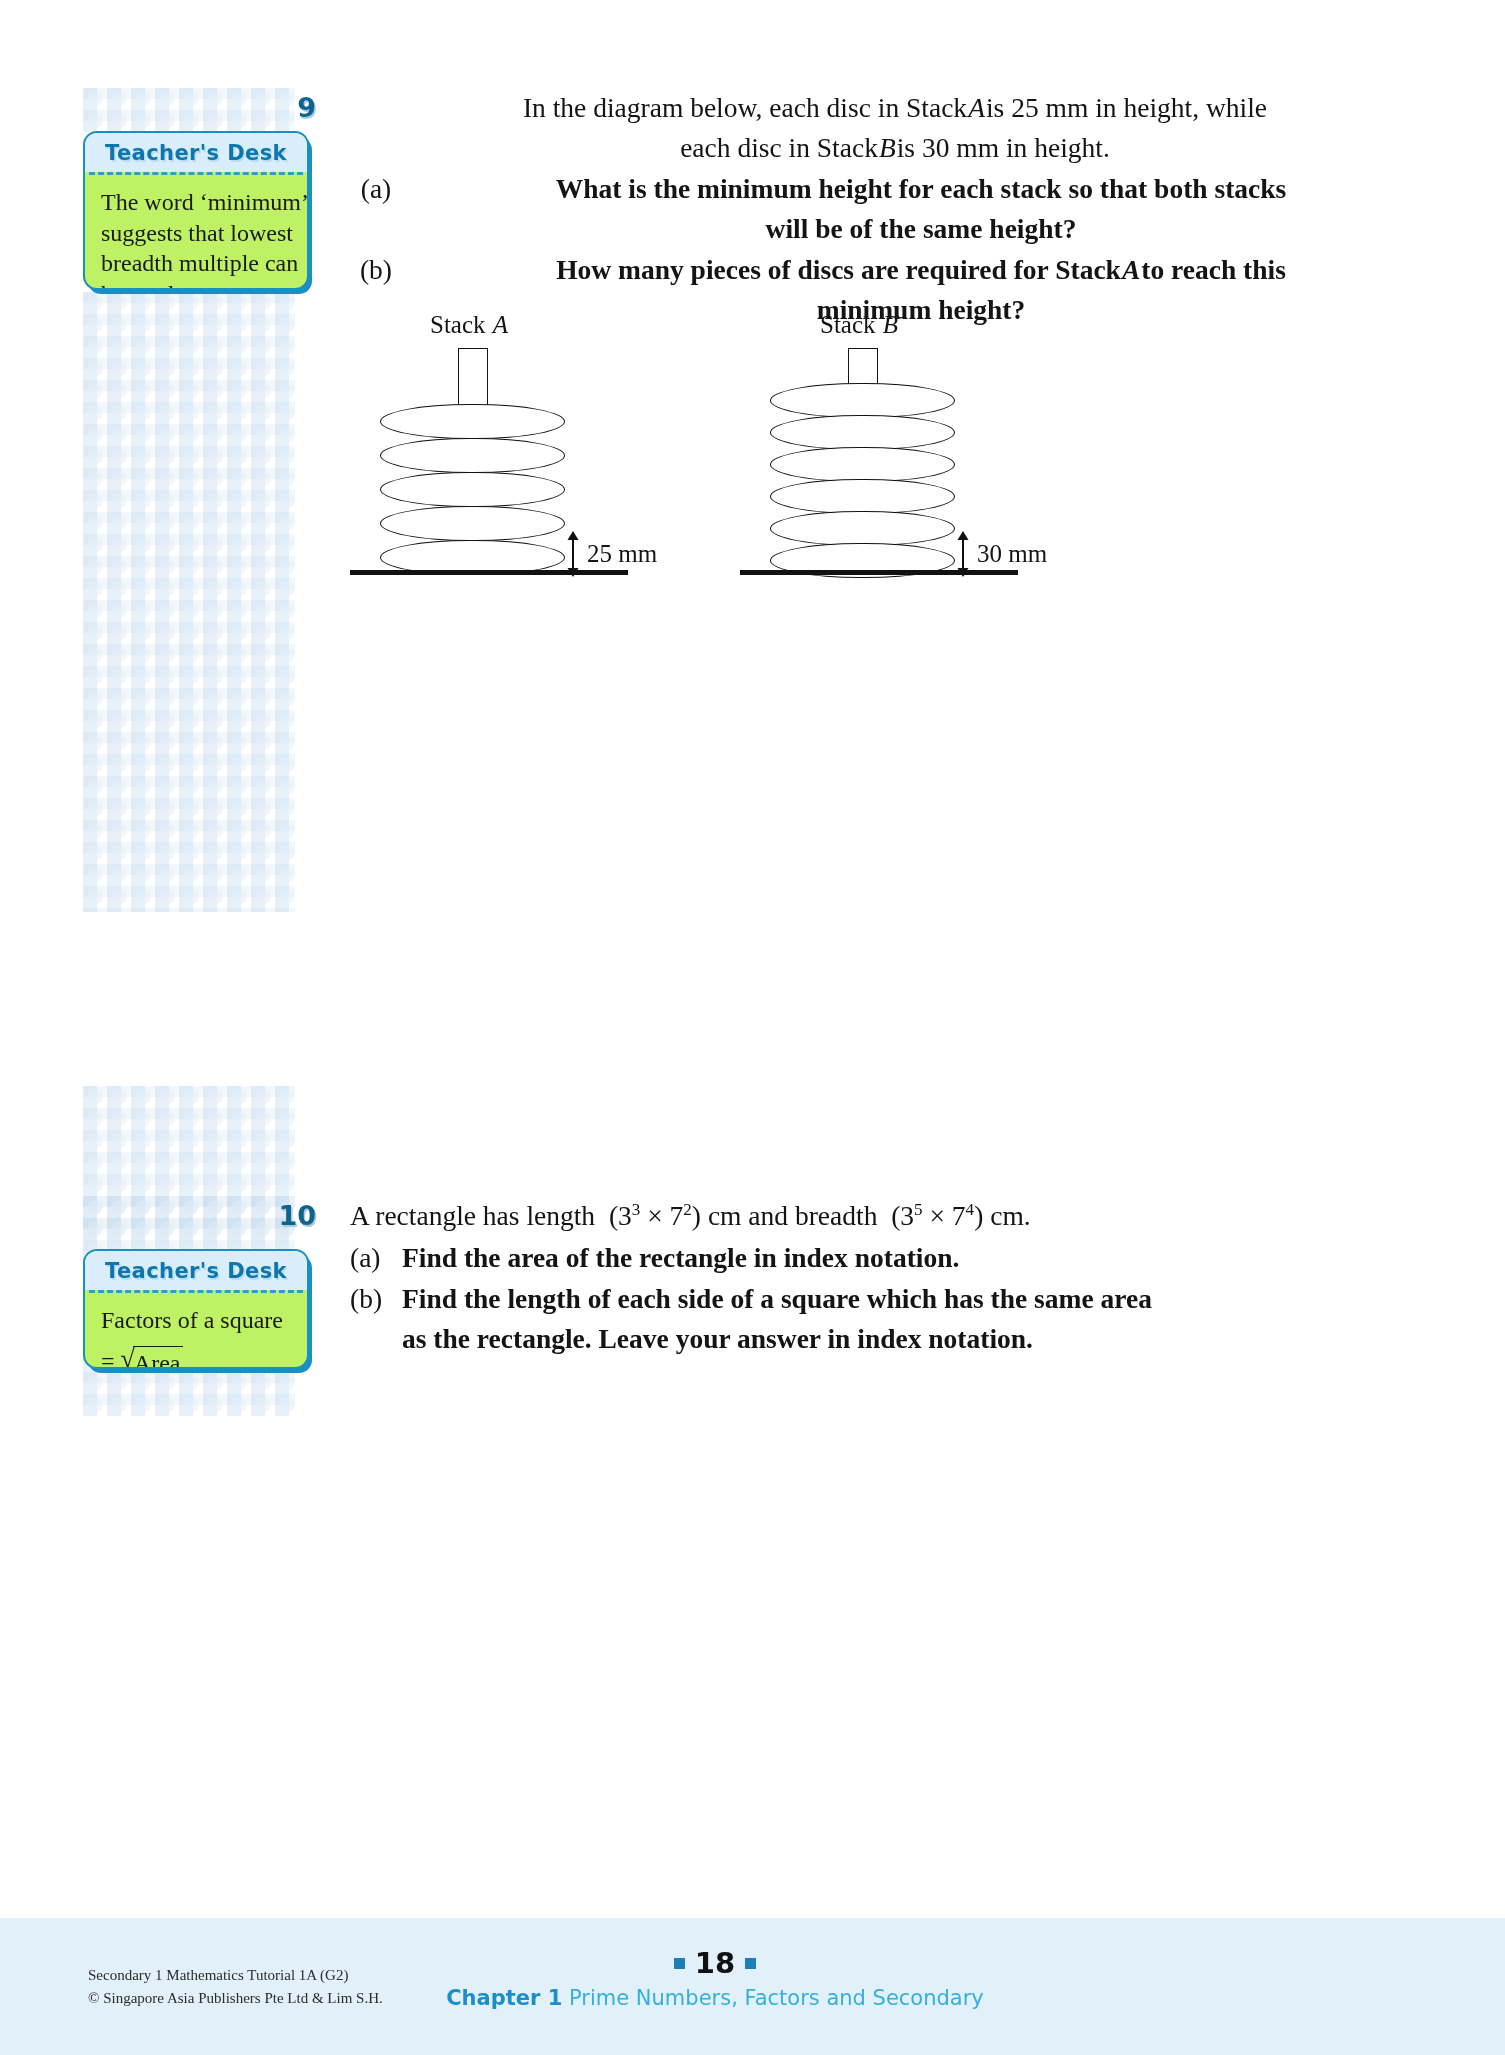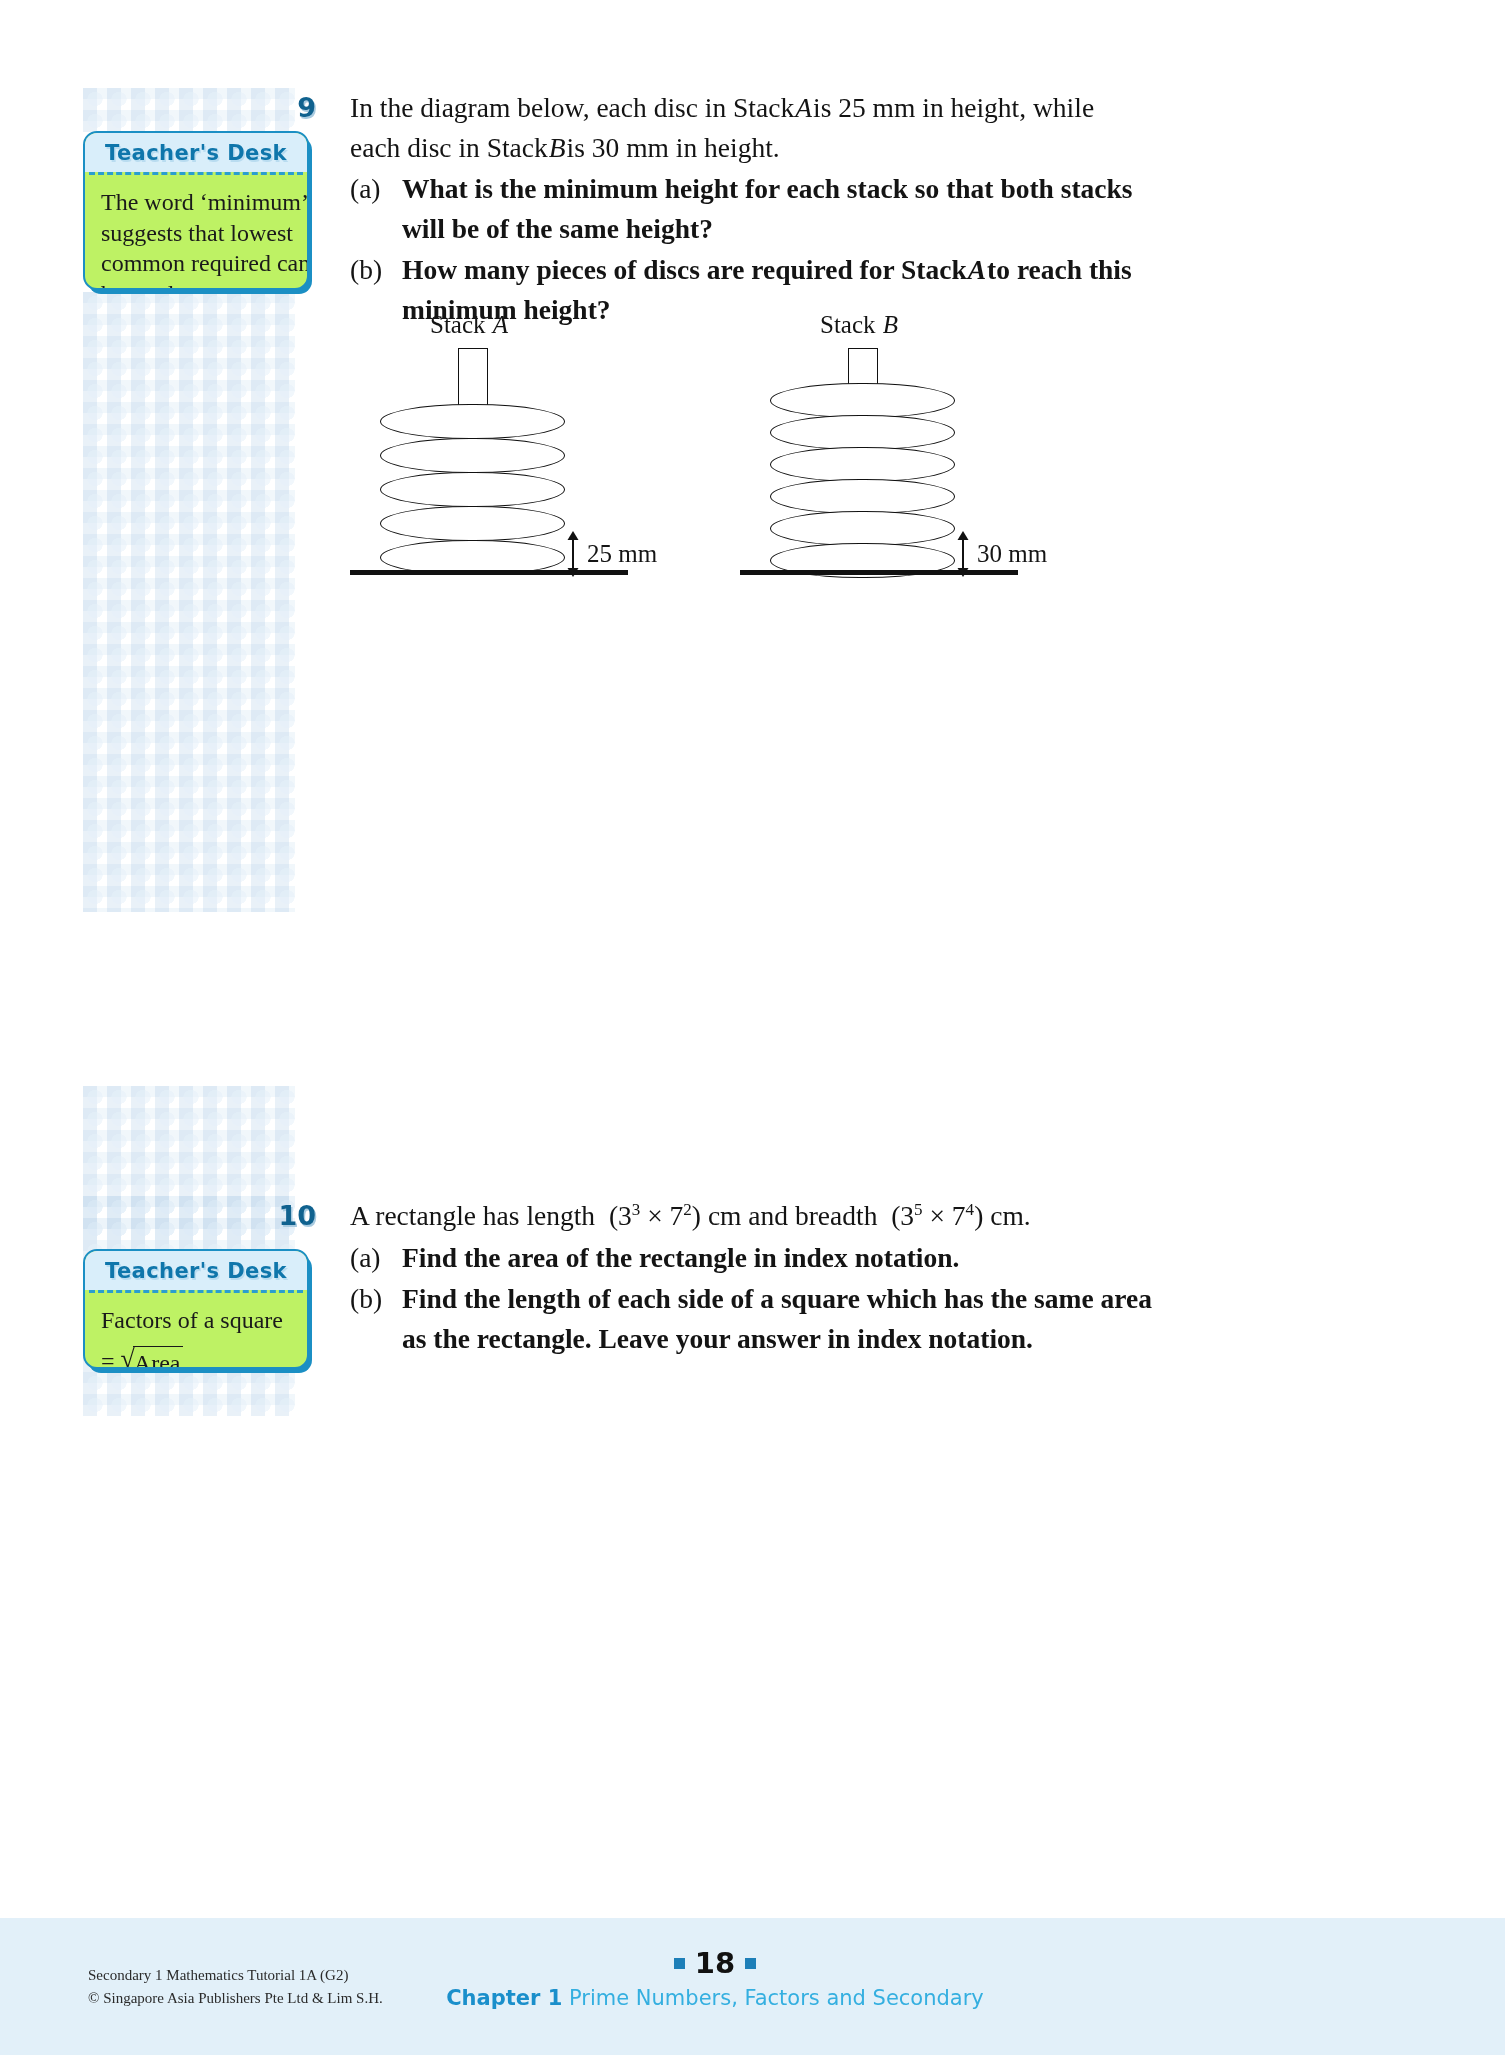--- a/index.html
+++ b/index.html
@@ -214,21 +214,21 @@
 
 <div class="page">
 
   <div class="dot-grid" style="left:83px; top:88px; width:212px; height:44px;"></div>
   <div class="dot-grid" style="left:83px; top:292px; width:212px; height:620px;"></div>
   <div class="dot-grid" style="left:83px; top:1196px; width:212px; height:44px;"></div>
   <div class="dot-grid" style="left:83px; top:1086px; width:212px; height:330px;"></div>
 
   <div class="qnum" style="left:270px; top:92px; width:46px;">9</div>
 
-  <div class="qbody" style="left:350px; top:88px; width:1090px;">
+  <div class="qbody" style="left:350px; top:88px; width:1090px;text-align:center;">
     <p class="stem">
       <span>In the diagram below, each disc in Stack</span><i class="var">A</i><span>is 25 mm in height, while</span><br>
       <span>each disc in Stack</span><i class="var">B</i><span>is 30 mm in height.</span>
     </p>
 
     <div class="part">
       <span class="lbl">(a)</span>
       <span class="txt">
         <span>What is the minimum height for each stack so that both stacks</span><br>
         <span>will be of the same height?</span>
@@ -245,21 +245,21 @@
   </div>
 
   <div class="td-box" style="left:83px; top:131px; width:222px; height:155px;">
     <div class="td-head">
       <span class="td-head-title">Teacher's Desk</span>
     </div>
     <div class="td-dash"></div>
     <div class="td-body">
       <div class="line">The word ‘minimum’</div>
       <div class="line">suggests that lowest</div>
-      <div class="line">common required can</div>
+      <div class="line">breadth multiple can</div>
       <div class="line">be used.</div>
     </div>
   </div>
 
   <div class="diagram" style="left:350px; top:305px; width:1090px; height:285px;">
 
     <div class="stack-label" style="left:80px; top:6px;">
       <span>Stack</span>
       <i class="var">A</i>
     </div>

